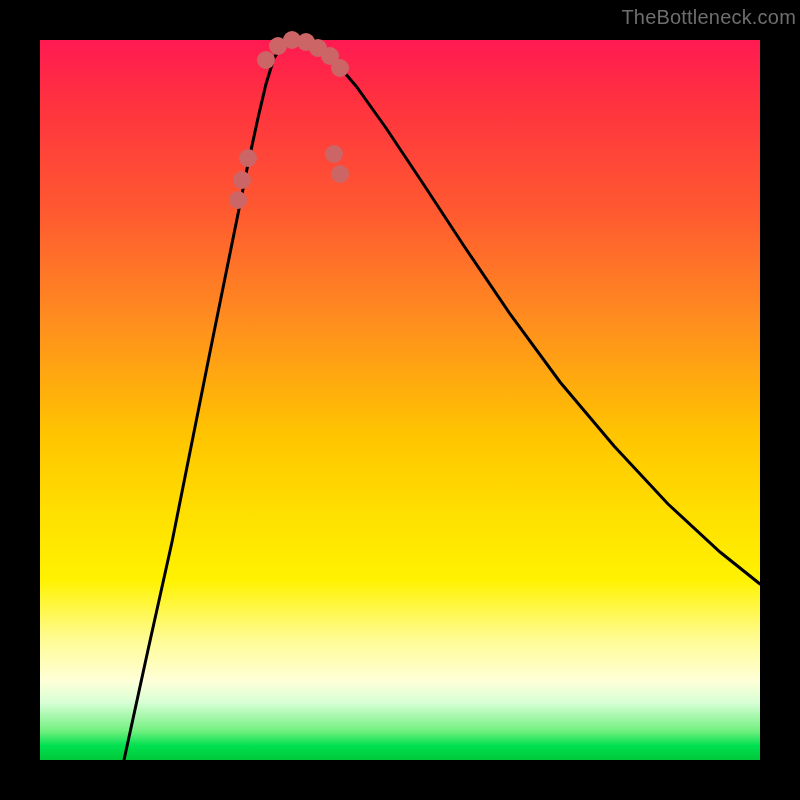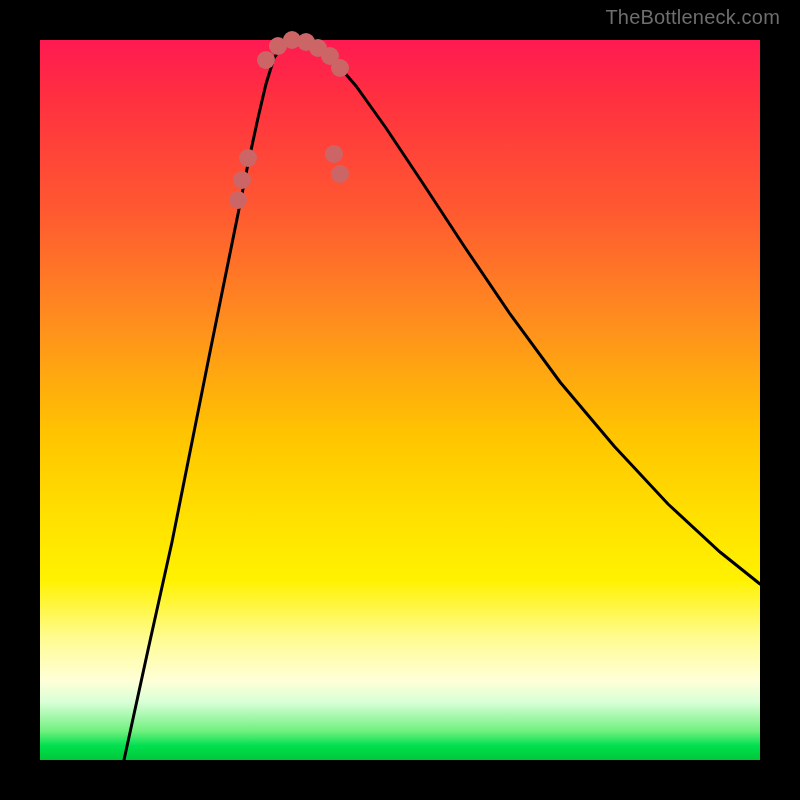--- a/index.html
+++ b/index.html
@@ -36,21 +36,21 @@
       #ffffd8 89%,
       #d8ffd6 92%,
       #70f07e 96%,
       #00e050 98%,
       #00c838 100%
     );
   }
   .watermark {
     position: absolute;
     top: 6px;
-    right: 20px;
+    right: 4px;
     color: #6e6e6e;
     font-size: 20px;
     letter-spacing: 0.2px;
     font-weight: 500;
   }
   svg.curves {
     position: absolute;
     left: 0; top: 0;
     width: 720px; height: 720px;
     overflow: visible;

